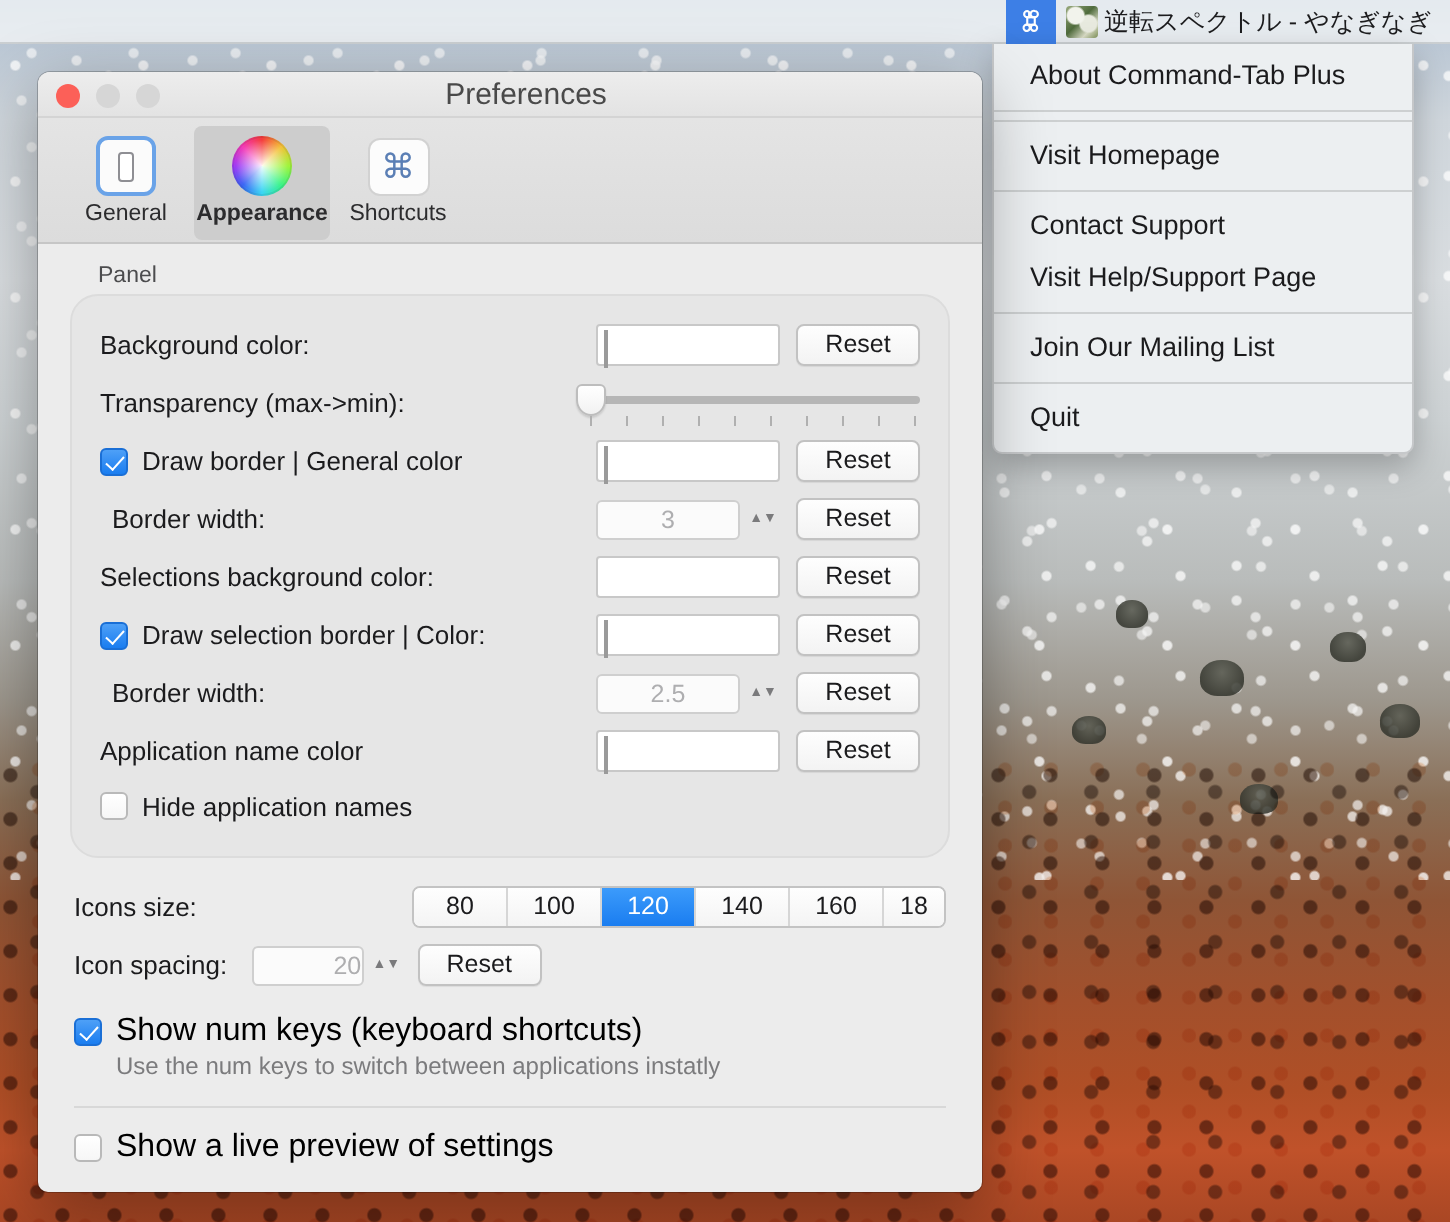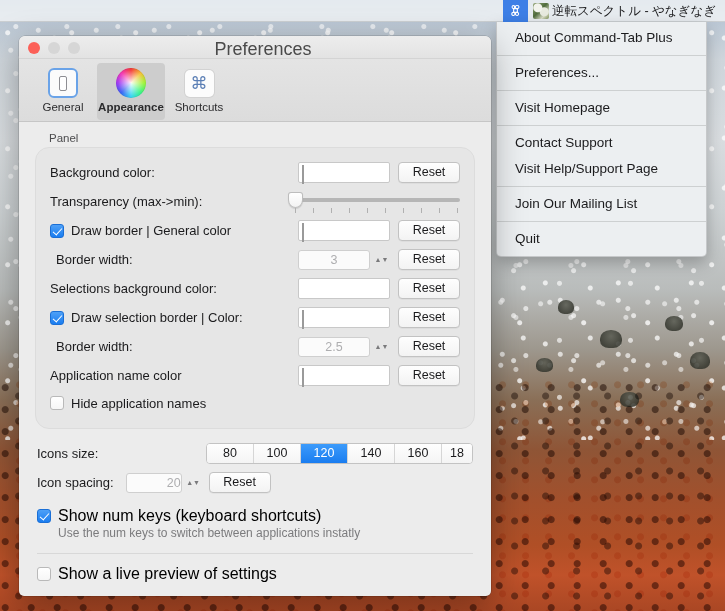--- a/index.html
+++ b/index.html
@@ -109,21 +109,21 @@
     height: 23px; position: relative; flex: 0 0 auto;
     background: linear-gradient(#ededed, #e3e3e3);
     border-bottom: 1px solid #d4d4d4;
   }
   .lights { position: absolute; left: 9px; top: 6px; display: flex; gap: 8px; }
   .light { width: 12px; height: 12px; border-radius: 50%; }
   .light.close { background: #fc6058; }
   .light.min, .light.zoom { background: #d6d6d6; }
   .win-title {
     position: absolute; left: 16px; right: 0; top: 3px; text-align: center;
-    font-size: 18px; color: #4a4a4a;
+    font-size: 15px; color: #4a4a4a;
   }
 
   .toolbar {
     flex: 0 0 auto; height: 63px;
     background: linear-gradient(#e4e4e4, #dcdcdc);
     border-bottom: 1px solid #c6c6c6;
     display: flex; align-items: flex-start; padding-left: 10px; padding-top: 4px;
   }
   .tb-tab {
     width: 68px; padding-top: 3px;
@@ -281,21 +281,20 @@
     </div>
     <div class="mb-item">
       <span class="albumart"></span>
       <span class="track-title">逆転スペクトル - やなぎなぎ</span>
     </div>
   </div>
 
   <div class="menu">
     <div class="menu-item">About Command-Tab Plus</div>
     <div class="menu-sep"></div>
-    <div class="menu-item">Preferences...</div>
     <div class="menu-sep"></div>
     <div class="menu-item">Visit Homepage</div>
     <div class="menu-sep"></div>
     <div class="menu-item">Contact Support</div>
     <div class="menu-item">Visit Help/Support Page</div>
     <div class="menu-sep"></div>
     <div class="menu-item">Join Our Mailing List</div>
     <div class="menu-sep"></div>
     <div class="menu-item">Quit</div>
   </div>

